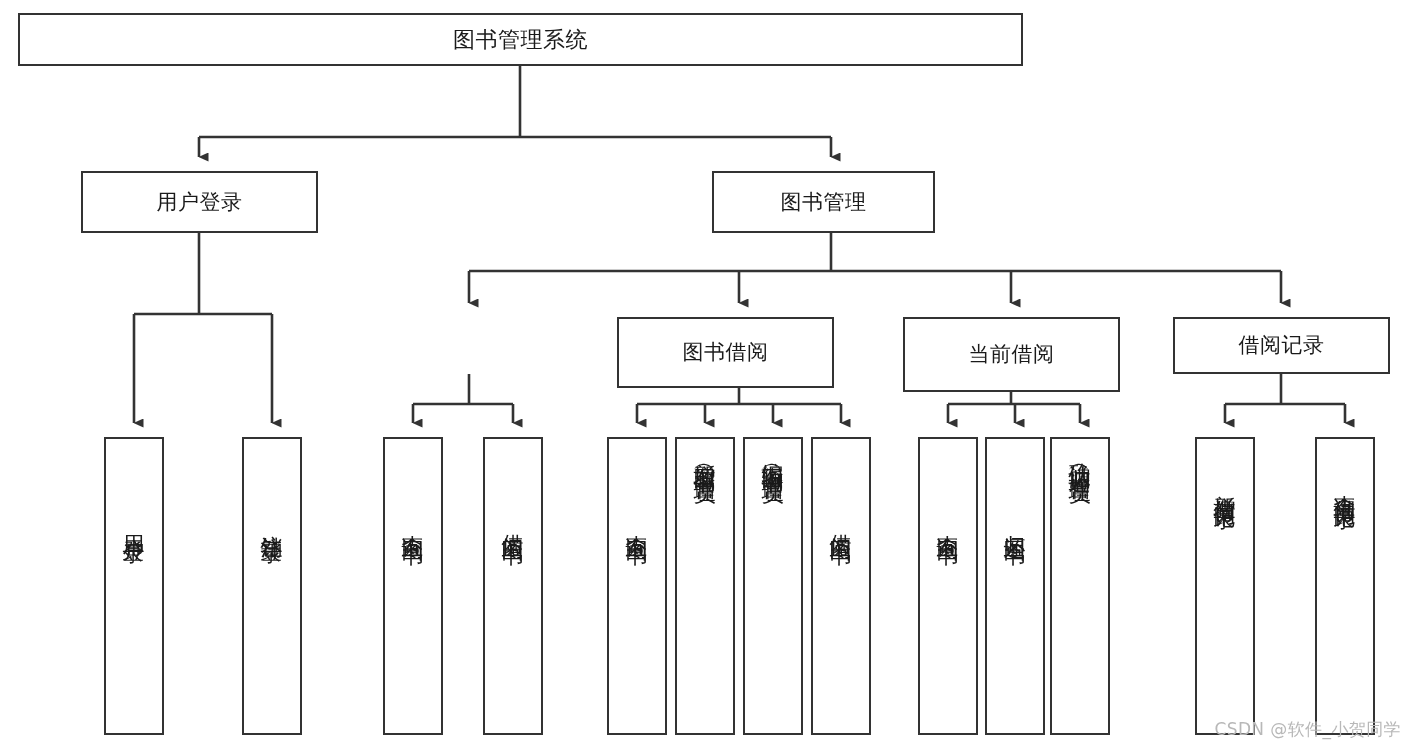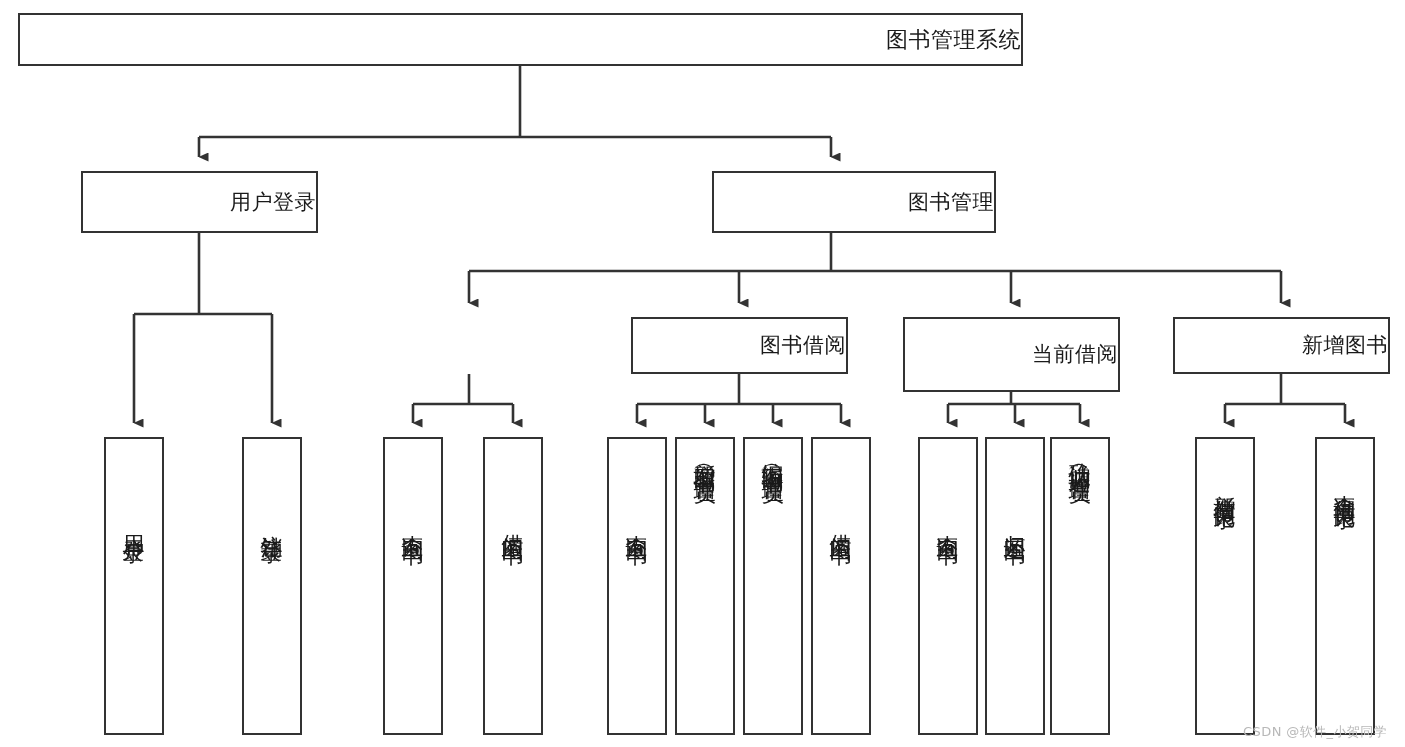--- a/index.html
+++ b/index.html
@@ -26,21 +26,21 @@
     height: 747px;
     pointer-events: none;
   }
   .node {
     position: absolute;
     box-sizing: border-box;
     border: 2px solid #333333;
     background: #ffffff;
     display: flex;
     align-items: center;
-    justify-content: flex-end;
+    justify-content: center;
     color: #1a1a1a;
     z-index: 2;
   }
   .node .label {
     display: block;
     text-align: center;
     line-height: 1.18;
     letter-spacing: 0.5px;
   }
   
@@ -60,23 +60,23 @@
   .node.v .label {
     writing-mode: vertical-rl;
     text-orientation: upright;
     font-size: 22px;
     line-height: 1.05;
     letter-spacing: 3px;
     white-space: nowrap;
   }
   #watermark {
     position: absolute;
-    right: 18px;
+    right: 4px;
     bottom: 6px;
-    font-size: 13px;
+    font-size: 17px;
     color: #b8b8b8;
     white-space: nowrap;
     z-index: 3;
     letter-spacing: 0.4px;
     text-align: center;
   }
 </style>
 </head>
 <body>
 
@@ -132,32 +132,32 @@
     </g>
   </svg>
 
   <div class="node h root" style="left:18px; top:13px; width:1005px; height:53px;">
     <span class="label">图书管理系统</span>
   </div>
 
   <div class="node h" style="left:81px; top:171px; width:237px; height:62px;">
     <span class="label">用户登录</span>
   </div>
-  <div class="node h" style="left:712px; top:171px; width:284px; height:62px;">
+  <div class="node h" style="left:712px; top:171px; width:223px; height:62px;">
     <span class="label">图书管理</span>
   </div>
 
-  <div class="node h" style="left:631px; top:317px; width:217px; height:57px;">
+  <div class="node h" style="left:617px; top:317px; width:217px; height:71px;">
     <span class="label">图书借阅</span>
   </div>
   <div class="node h" style="left:903px; top:317px; width:217px; height:75px;">
     <span class="label">当前借阅</span>
   </div>
   <div class="node h" style="left:1173px; top:317px; width:217px; height:57px;">
-    <span class="label">新增图书</span>
+    <span class="label">借阅记录</span>
   </div>
 
   <div class="node v" style="left:104px; top:437px; width:60px; height:298px; padding-top:78px;">
     <span class="label">用户登录</span>
   </div>
   <div class="node v" style="left:242px; top:437px; width:60px; height:298px; padding-top:78px;">
     <span class="label">注销登录</span>
   </div>
 
   <div class="node v" style="left:383px; top:437px; width:60px; height:298px; padding-top:78px;">

